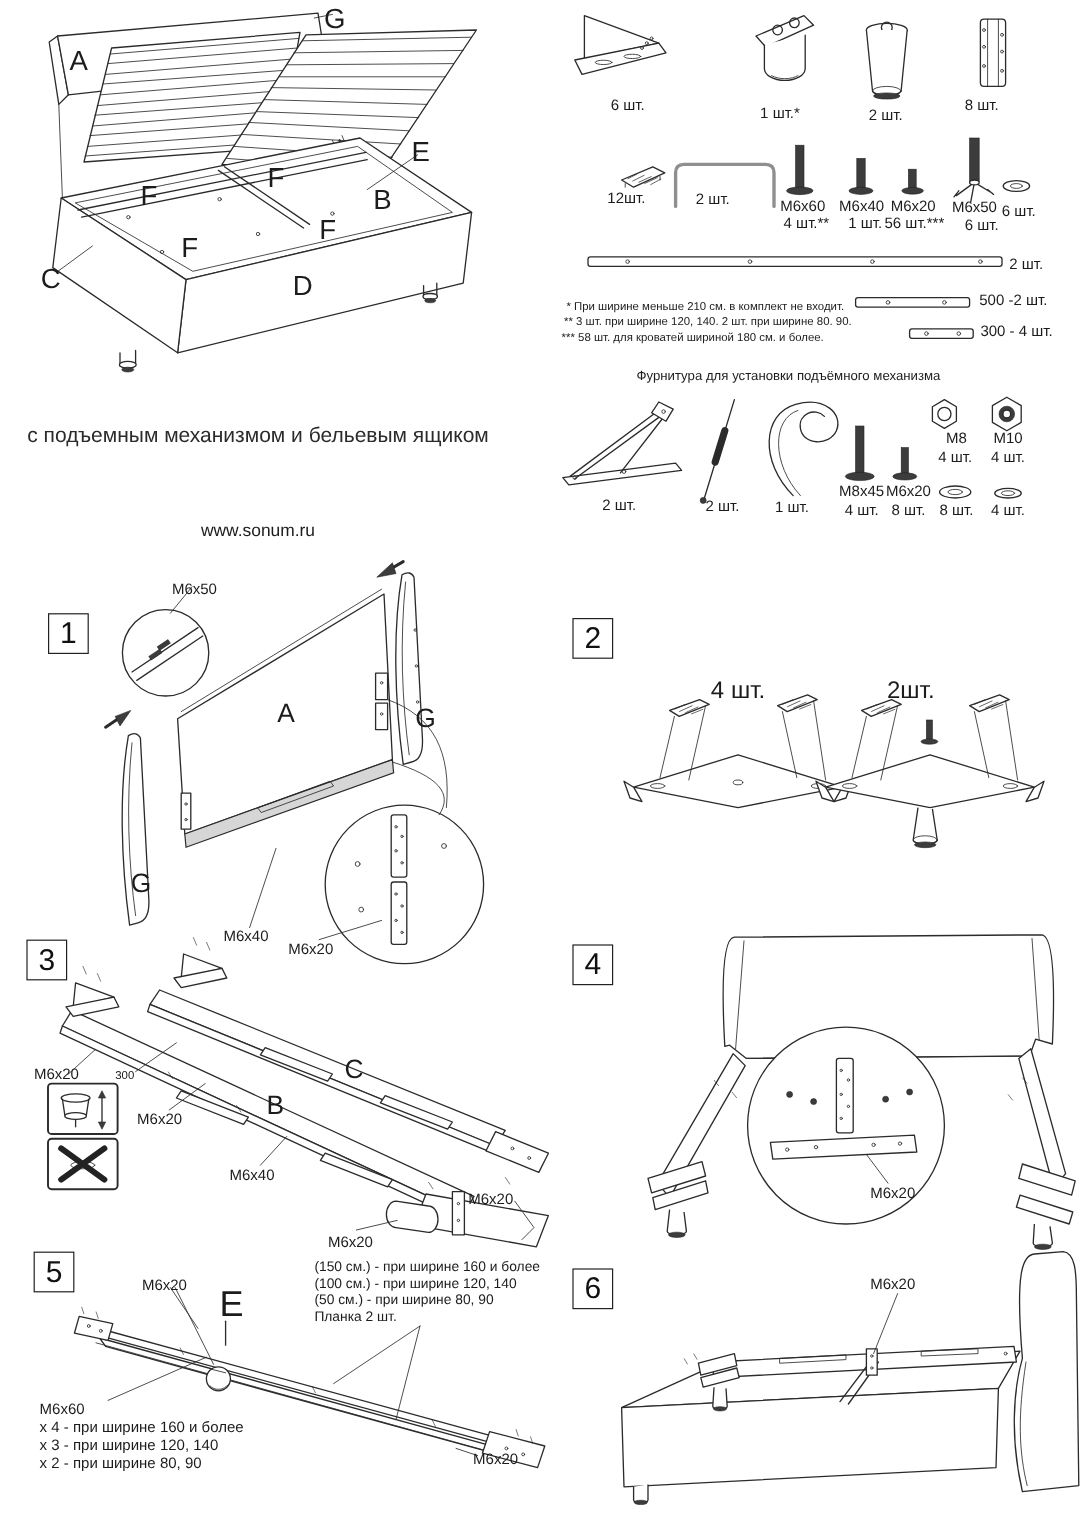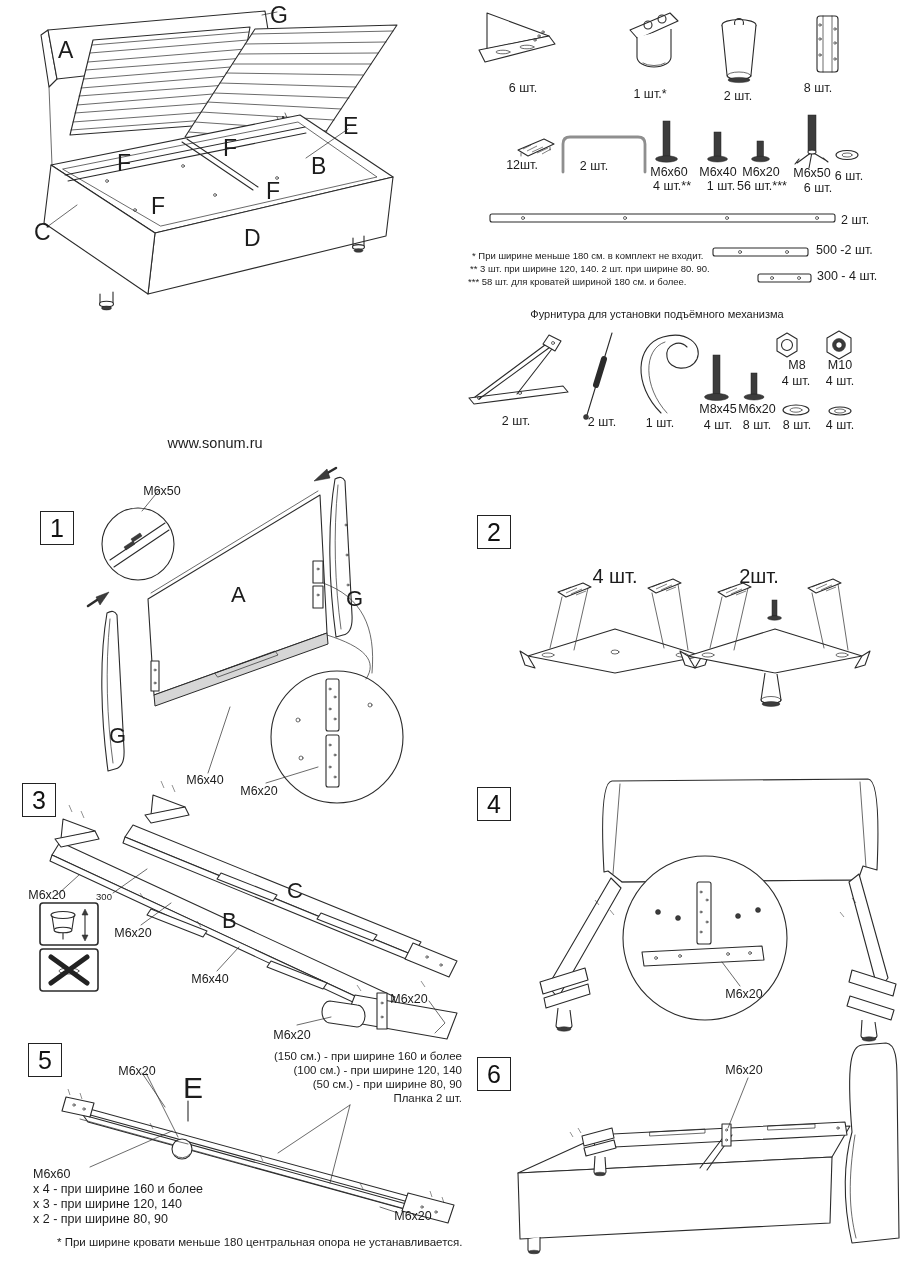--- a/index.html
+++ b/index.html
@@ -1,21 +1,21 @@
 <!DOCTYPE html>
 <html><head>
 <meta charset="utf-8">
 <style>
   html,body{margin:0;padding:0;background:#fff;}
   .page{position:relative;width:900px;height:1280px;background:#fff;overflow:hidden;
         font-family:"Liberation Sans", sans-serif;color:#1c1c1c;}
   .art{position:absolute;}
   .lbl{position:absolute;white-space:nowrap;color:#1c1c1c;line-height:1.1;}
   .ctr{transform:translateX(-50%);text-align:center;}
-  .rt{text-align:right;}
+  .rt{text-align:left;}
   .t9{font-size:9.5px;}
   .t11{font-size:11px;}
   .t115{font-size:11.5px;}
   .t12{font-size:12.5px;}
   .t14{font-size:14.5px;}
   .t17{font-size:17.5px;color:#2b2b2b;}
   .t20{font-size:20px;}
   .t22{font-size:22px;}
   .t23{font-size:23px;}
   .t30{font-size:30px;}
@@ -182,21 +182,21 @@
   <div class="lbl t12 ctr" style="left:718px;top:166px">M6x40</div>
   <div class="lbl t12 ctr" style="left:721px;top:180px">1 шт.</div>
   <div class="lbl t12 ctr" style="left:761px;top:166px">M6x20</div>
   <div class="lbl t12 ctr" style="left:762px;top:180px">56 шт.***</div>
   <div class="lbl t12 ctr" style="left:812px;top:167px">M6x50</div>
   <div class="lbl t12 ctr" style="left:818px;top:182px">6 шт.</div>
   <div class="lbl t12 ctr" style="left:849px;top:170px">6 шт.</div>
   <div class="lbl t12" style="left:841px;top:214px">2 шт.</div>
   <div class="lbl t12" style="left:816px;top:244px">500 -2 шт.</div>
   <div class="lbl t12" style="left:817px;top:270px">300 - 4 шт.</div>
-  <div class="lbl t9" style="left:472px;top:251px">* При ширине меньше 180 см. в комплект не входит.</div>
+  <div class="lbl t9" style="left:472px;top:251px">* При ширине меньше 210 см. в комплект не входит.</div>
   <div class="lbl t9" style="left:470px;top:264px">** 3 шт. при ширине 120, 140. 2 шт. при ширине 80. 90.</div>
   <div class="lbl t9" style="left:468px;top:277px">*** 58 шт. для кроватей шириной 180 см. и более.</div>
 
   <div class="lbl t11 ctr" style="left:657px;top:308px">Фурнитура для установки подъёмного механизма</div>
   <svg class="art" style="left:465px;top:325px" width="435" height="115" viewBox="0 0 435 115">
     <g>
       <polygon class="o" points="4,73 98,61 103,67 9,79"></polygon>
       <path class="n" d="M10,72 L88,14 M14,74 L92,17"></path>
       <path class="n" d="M52,69 L90,20"></path>
       <polygon class="o" points="84,10 96,16 90,26 78,19"></polygon>
@@ -246,20 +246,21 @@
   <div class="lbl t12 ctr" style="left:718px;top:419px">4 шт.</div>
   <div class="lbl t12 ctr" style="left:757px;top:403px">M6x20</div>
   <div class="lbl t12 ctr" style="left:757px;top:419px">8 шт.</div>
   <div class="lbl t12 ctr" style="left:797px;top:359px">M8</div>
   <div class="lbl t12 ctr" style="left:796px;top:375px">4 шт.</div>
   <div class="lbl t12 ctr" style="left:840px;top:359px">M10</div>
   <div class="lbl t12 ctr" style="left:840px;top:375px">4 шт.</div>
   <div class="lbl t12 ctr" style="left:797px;top:419px">8 шт.</div>
   <div class="lbl t12 ctr" style="left:840px;top:419px">4 шт.</div>
 
+  <div class="lbl t17 ctr" style="left:215px;top:353px">с подъемным механизмом и бельевым ящиком</div>
   <div class="lbl t14 ctr" style="left:215px;top:436px">www.sonum.ru</div>
 
   <div class="stepnum" style="left:40px;top:511px">1</div>
   <svg class="art" style="left:30px;top:465px" width="430" height="350" viewBox="0 0 430 350">
     <g>
       <line class="n" style="stroke-width:2.5" x1="306" y1="3" x2="294" y2="10"></line>
       <polygon class="dk" points="284,16 297,4 300,13"></polygon>
       <line class="n" style="stroke-width:2.5" x1="58" y1="141" x2="70" y2="133"></line>
       <polygon class="dk" points="79,127 66,132 70,140"></polygon>
       <polygon class="o" points="118,134 290,30 297,168 124,230"></polygon>
@@ -498,15 +499,14 @@
       <ellipse class="dk" cx="100" cy="134" rx="5.5" ry="1.8"></ellipse>
       <path class="dk" d="M70,92 l3,5 M78,88 l3,5"></path>
       <circle class="n thin" cx="338" cy="88" r="1.2"></circle>
       <path class="o" d="M28,199 L28,210 A6,2.5 0 0 0 40,210 L40,197"></path>
       <ellipse class="dk" cx="34" cy="212" rx="5.5" ry="1.8"></ellipse>
       <line class="n thin" x1="248" y1="38" x2="228" y2="88"></line>
     </g>
   </svg>
   <div class="lbl t12 ctr" style="left:744px;top:1064px">M6x20</div>
 
-  <div class="lbl t115" style="left:57px;top:1236px">* При ширине кровати меньше 180 центральная опора не устанавливается.</div>
 
 </div>
 
 </body></html>

